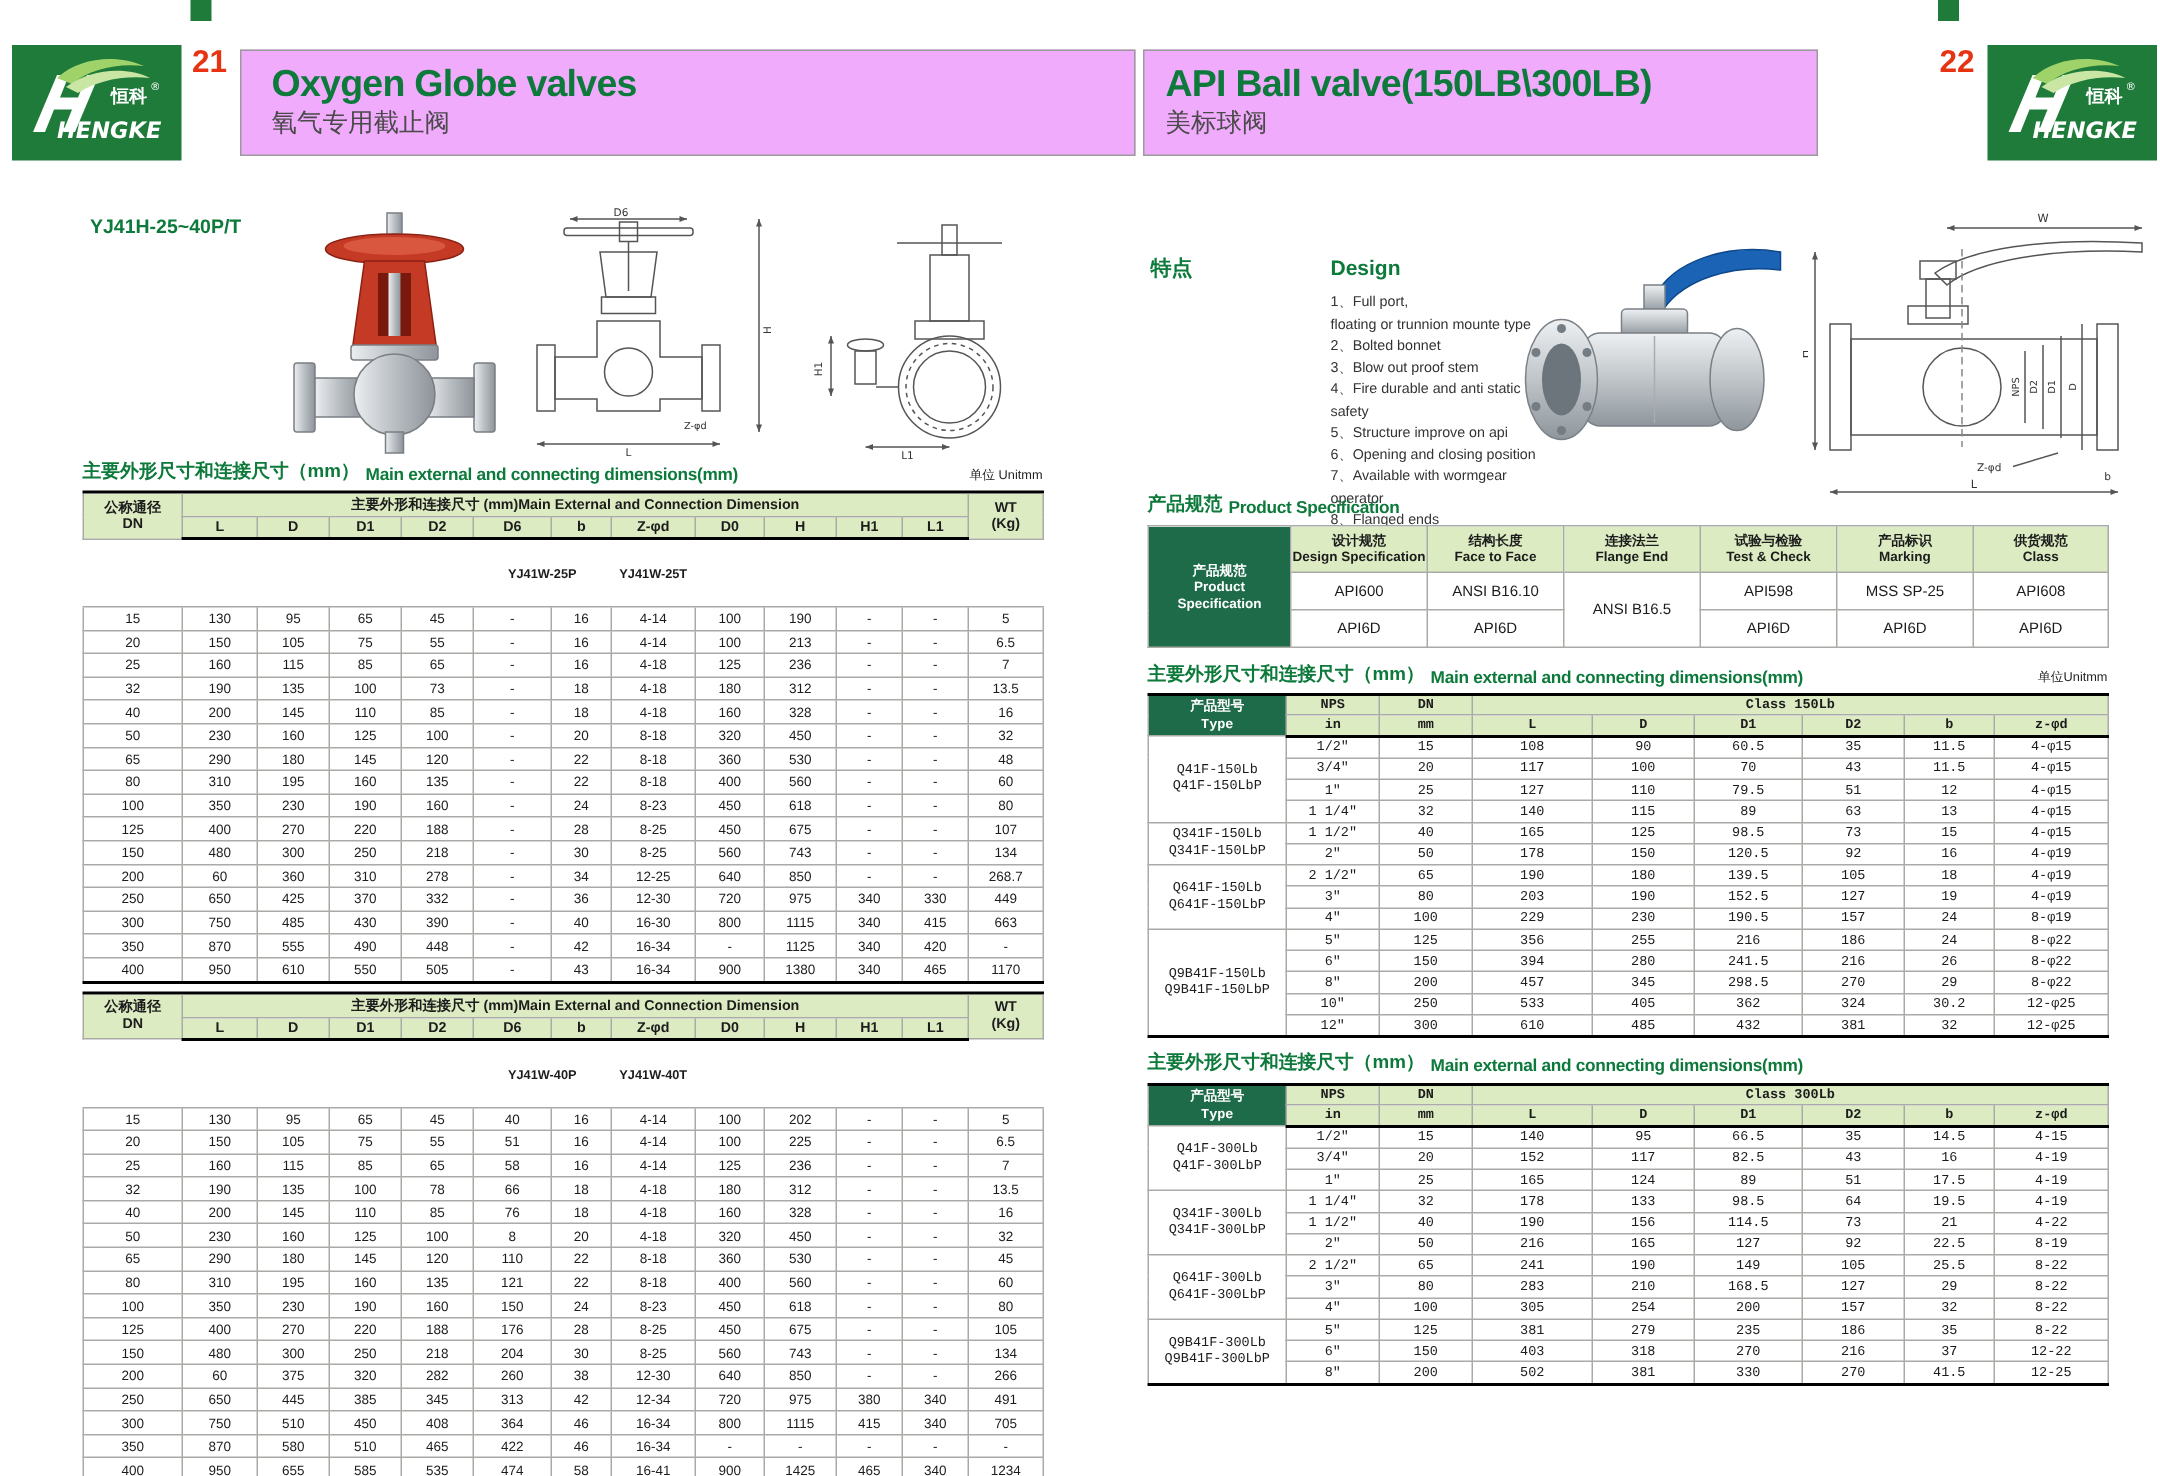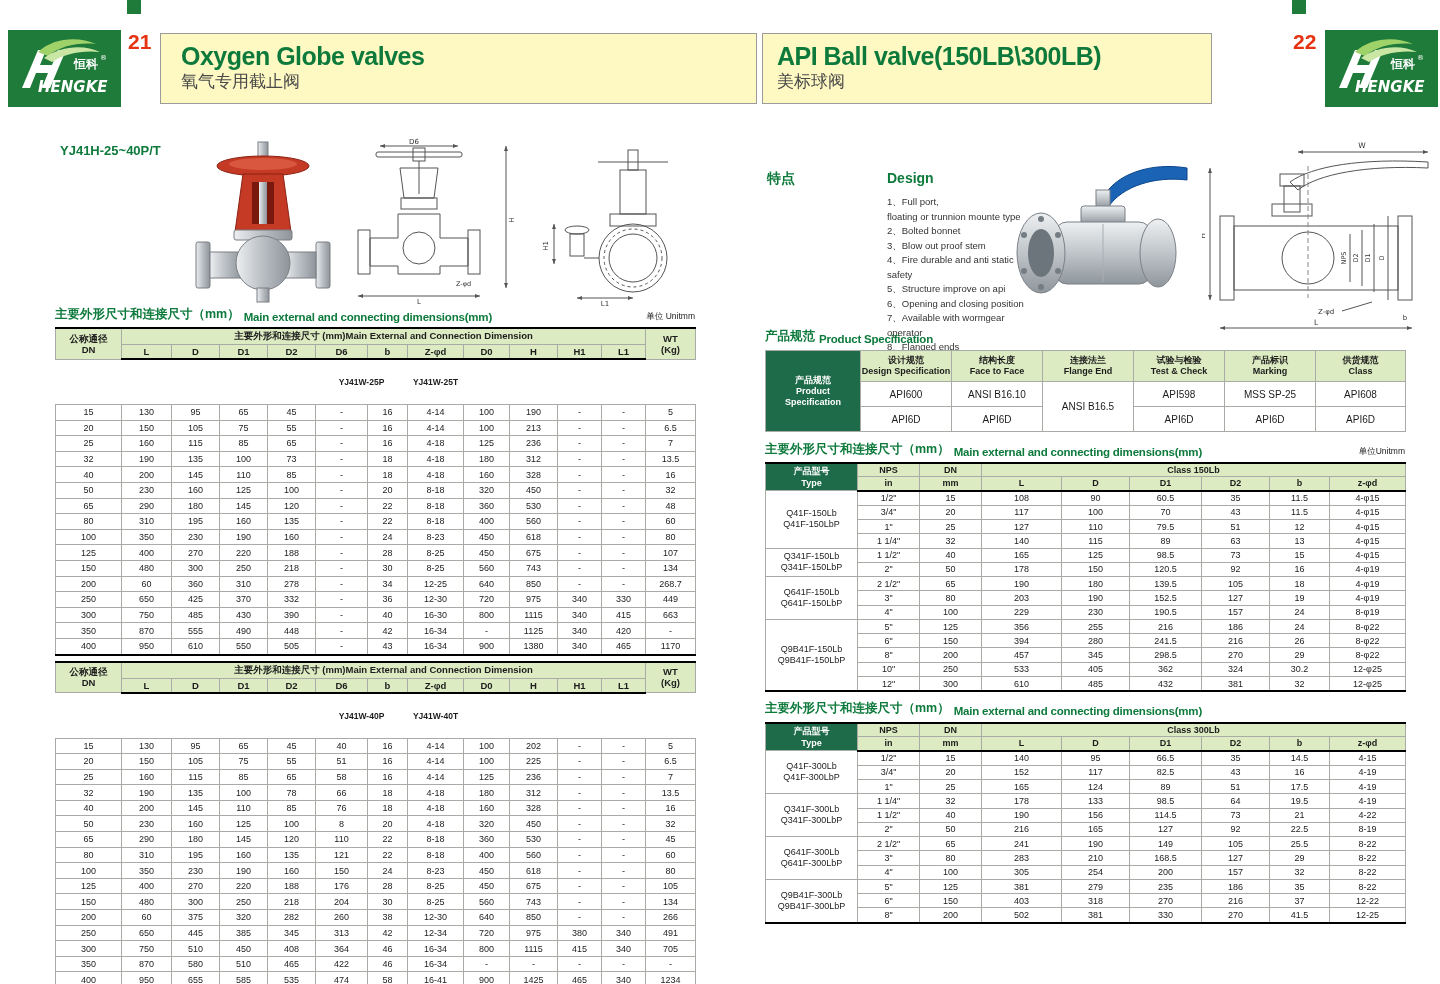--- a/index.html
+++ b/index.html
@@ -5,21 +5,21 @@
   html,body{margin:0;padding:0;background:#fff;}
   body{font-family:"Liberation Sans","DejaVu Sans",sans-serif;}
   .canvas{position:relative;width:1440px;height:984px;background:#fff;overflow:hidden;}
 
   
   .logo-box{position:absolute;top:30px;width:113px;height:77px;background:#1e7b3a;}
   .logo-box.left{left:8px;}
   .logo-box.right{left:1325px;}
   .page-no{position:absolute;top:30px;font-size:21px;font-weight:bold;color:#e63312;}
   .corner-sq{position:absolute;top:0;width:14px;height:14px;background:#1e7b3a;}
-  .title-box{position:absolute;top:33px;height:71px;border:1px solid #9b9b9b;background:#fef9c3;box-sizing:border-box;padding:8px 0 0 20px;}
+  .title-box{position:absolute;top:33px;height:71px;border:1px solid #9b9b9b;background:#f0abfc;box-sizing:border-box;padding:8px 0 0 20px;}
   .title-en{font-size:25px;font-weight:bold;color:#0d7a3c;letter-spacing:-0.5px;line-height:28px;}
   .title-zh{font-size:17px;color:#4a4a4a;line-height:24px;}
 
   
   .sec-title{display:flex;align-items:flex-end;width:640px;}
   .sec-title .zh{font-size:12.5px;font-weight:bold;color:#0d7a3c;}
   .sec-title .en{font-size:11.5px;font-weight:bold;color:#0d7a3c;margin-left:4px;letter-spacing:-0.2px;}
   .sec-title .unit{margin-left:auto;font-size:8.5px;color:#222;}
 
   
@@ -29,21 +29,21 @@
   .dim-table th{font-size:9.5px;padding:1px 0;}
   .dim-table td{font-size:9px;padding:1.5px 0;height:11.6px;}
   .dim-table thead tr.hr2 th{border-bottom:2.5px solid #000;}
   .dim-table thead tr.hr1 th{border-top:2px solid #000;}
   .dim-table{border-bottom:2.5px solid #000;}
   .model-tbody td{border-left:none;border-right:none;font-size:8.5px;font-weight:bold;height:12px;padding:16px 0;}
   .api-table th{font-size:9px;padding:1px 0;}
   .api-table td{font-size:9px;padding:1.2px 0;height:10.9px;}
   .api-table thead tr.hr2 th{border-bottom:2.2px solid #000;}
   .api-table thead tr.hr1 th{border-top:2px solid #000;}
-  .api-table{border-bottom:2.5px solid #000;}
+  .api-table{border-bottom:2.5px solid #000;font-family:Liberation Mono, monospace;}
   .dark-cell{background:#1d6b49 !important;color:#fff !important;font-weight:bold;white-space:pre-line;font-size:9px;line-height:12px;}
   .type-cell{white-space:pre-line;font-size:8.8px;line-height:11px;color:#1c1c1c;}
   .spec-table th{font-size:9px;white-space:pre-line;line-height:11px;padding:4px 0;}
   .spec-table td{font-size:10px;height:22px;}
 
   
   .feat-title{font-size:14px;font-weight:bold;color:#0d7a3c;margin-bottom:9px;}
   .feat-item{white-space:pre-line;}
   .feat-zh .feat-item{font-size:11px;line-height:15.5px;color:#333;}
   .feat-en .feat-item{font-size:9.5px;line-height:14.5px;color:#333;}

